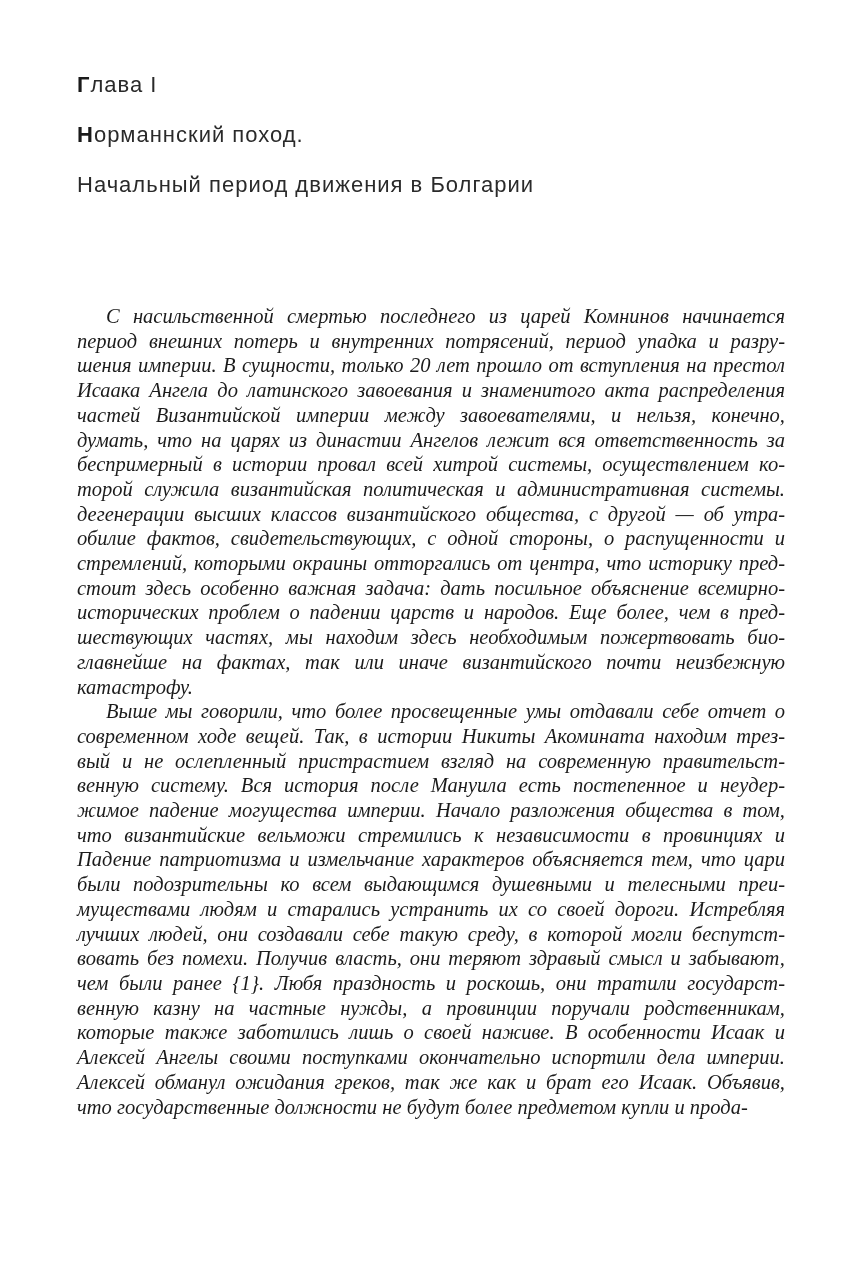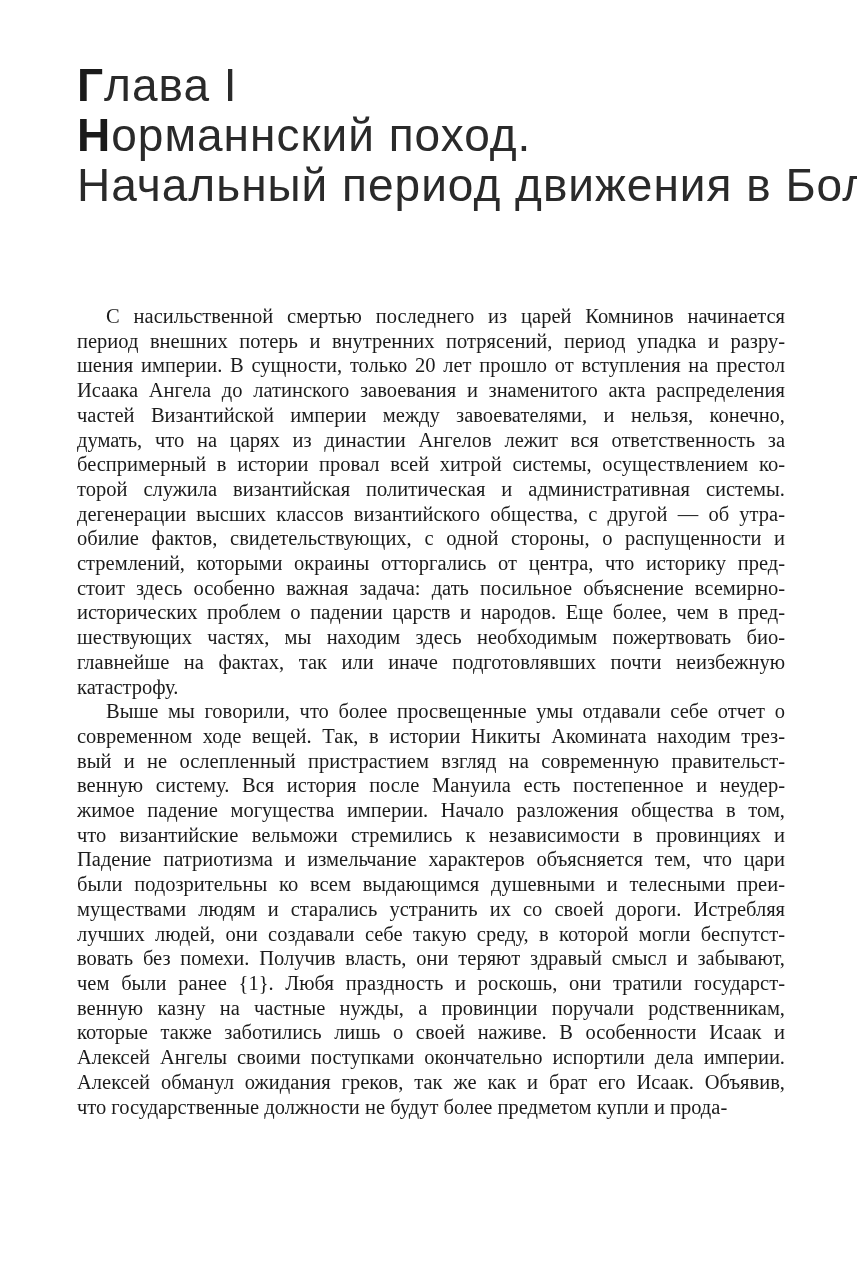--- a/index.html
+++ b/index.html
@@ -13,39 +13,40 @@
     height: 1270px;
     background: #ffffff;
     box-sizing: border-box;
     padding: 60px 72px 0 77px;
     overflow: hidden;
   }
   .chapter-heading {
     margin: 0;
     font-family: "Liberation Sans", sans-serif;
     font-weight: 300;
-    font-size: 46px;
+    font-size: 22px;
     line-height: 50px;
     color: #2a2a2a;
     letter-spacing: 1px;
   }
   .chapter-heading .h-line {
     white-space: nowrap;
   }
   .chapter-heading .initial {
     font-weight: 700;
     color: #1a1a1a;
   }
   .body-text {
     margin-top: 94px;
     font-family: "Liberation Serif", serif;
     font-size: 20.5px;
     line-height: 24.7px;
     color: #1b1b1b;
     width: 708px;
+    font-style: italic;
   }
   .paragraph {
     margin: 0;
   }
   .line {
     text-align: justify;
     text-align-last: justify;
   }
   .line.last {
     text-align-last: left;
@@ -73,21 +74,21 @@
         <div class="line">частей Византийской империи между завоевателями, и нельзя, конечно,</div>
         <div class="line">думать, что на царях из династии Ангелов лежит вся ответственность за</div>
         <div class="line">беспримерный в истории провал всей хитрой системы, осуществлением ко-</div>
         <div class="line">торой служила византийская политическая и административная системы.</div>
         <div class="line">дегенерации высших классов византийского общества, с другой — об утра-</div>
         <div class="line">обилие фактов, свидетельствующих, с одной стороны, о распущенности и</div>
         <div class="line">стремлений, которыми окраины отторгались от центра, что историку пред-</div>
         <div class="line">стоит здесь особенно важная задача: дать посильное объяснение всемирно-</div>
         <div class="line">исторических проблем о падении царств и народов. Еще более, чем в пред-</div>
         <div class="line">шествующих частях, мы находим здесь необходимым пожертвовать био-</div>
-        <div class="line">главнейше на фактах, так или иначе подготовлявших почти неизбежную</div>
+        <div class="line">главнейше на фактах, так или иначе византийского почти неизбежную</div>
         <div class="line last">катастрофу.</div>
       </div>
       <div class="paragraph">
         <div class="line indent">Выше мы говорили, что более просвещенные умы отдавали себе отчет о</div>
         <div class="line">современном ходе вещей. Так, в истории Никиты Акомината находим трез-</div>
         <div class="line">вый и не ослепленный пристрастием взгляд на современную правительст-</div>
         <div class="line">венную систему. Вся история после Мануила есть постепенное и неудер-</div>
         <div class="line">жимое падение могущества империи. Начало разложения общества в том,</div>
         <div class="line">что византийские вельможи стремились к независимости в провинциях и</div>
         <div class="line">Падение патриотизма и измельчание характеров объясняется тем, что цари</div>

